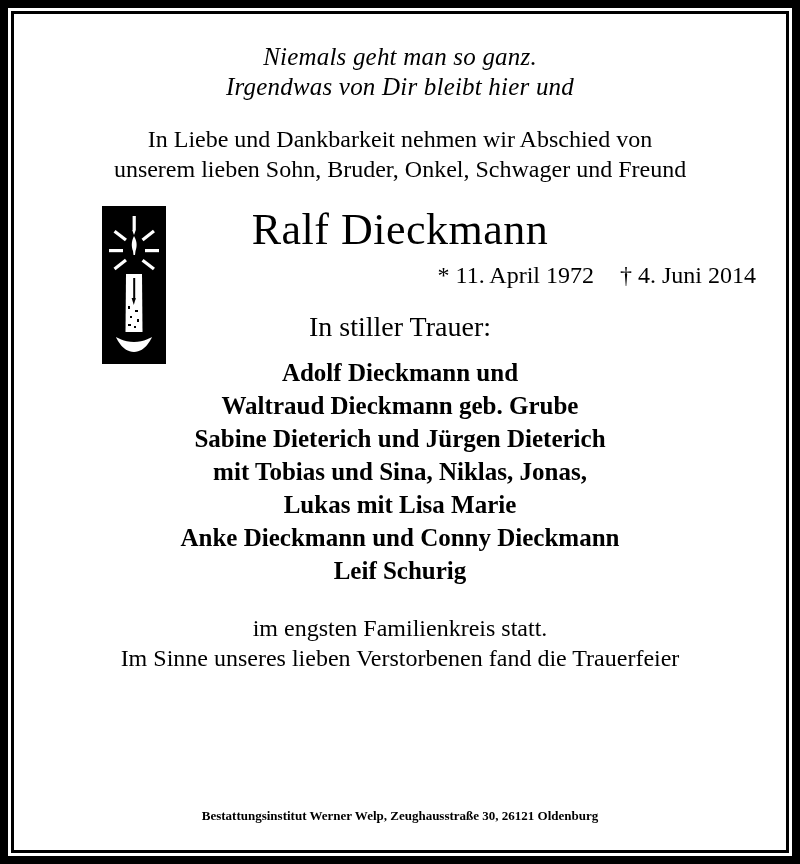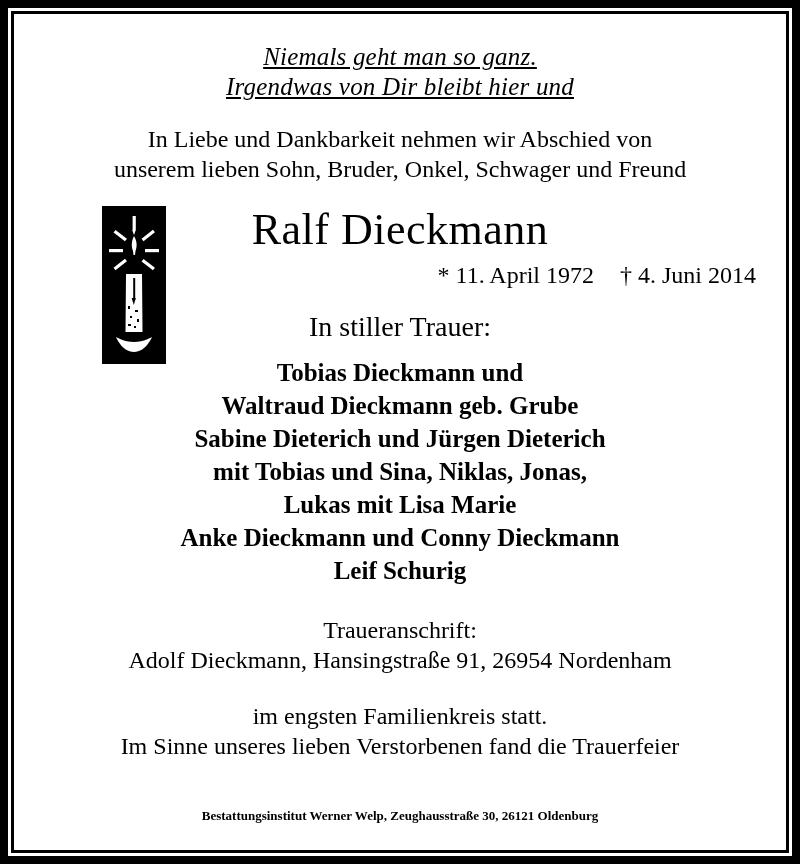--- a/index.html
+++ b/index.html
@@ -40,21 +40,20 @@
     text-align: center;
   }
 
   
   .verse {
     font-style: italic;
     font-size: 25px;
     line-height: 30px;
     letter-spacing: 0.2px;
     margin-top: 14px;
-    text-decoration: underline;
   }
   .verse div { white-space: nowrap; }
 
   
   .intro {
     font-size: 24px;
     line-height: 30px;
     margin-top: 22px;
   }
   .intro div { white-space: nowrap; }
@@ -186,33 +185,29 @@
         <div class="life-dates">
           <span>* 11. April 1972</span>
           <span class="date-gap"></span>
           <span>† 4. Juni 2014</span>
         </div>
       </div>
 
       <div class="mourning-label">In stiller Trauer:</div>
 
       <div class="mourners">
-        <div>Tobias Dieckmann und</div>
+        <div>Adolf Dieckmann und</div>
         <div>Waltraud Dieckmann geb. Grube</div>
         <div>Sabine Dieterich und Jürgen Dieterich</div>
         <div>mit Tobias und Sina, Niklas, Jonas,</div>
         <div>Lukas mit Lisa Marie</div>
         <div>Anke Dieckmann und Conny Dieckmann</div>
         <div>Leif Schurig</div>
       </div>
 
-      <div class="address">
-        <div>Traueranschrift:</div>
-        <div>Adolf Dieckmann, Hansingstraße 91, 26954 Nordenham</div>
-      </div>
 
       <div class="closing">
         <div>im engsten Familienkreis statt.</div>
         <div>Im Sinne unseres lieben Verstorbenen fand die Trauerfeier</div>
       </div>
 
       <div class="footer">Bestattungsinstitut Werner Welp, Zeughausstraße 30, 26121 Oldenburg</div>
 
     </div>
   </div>

